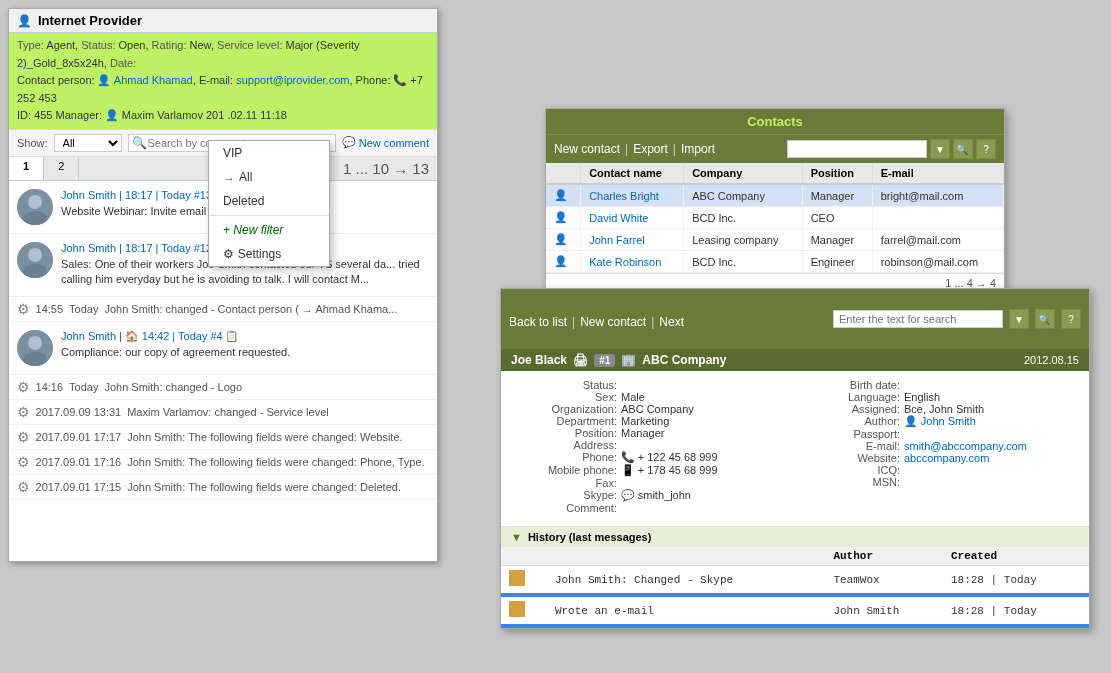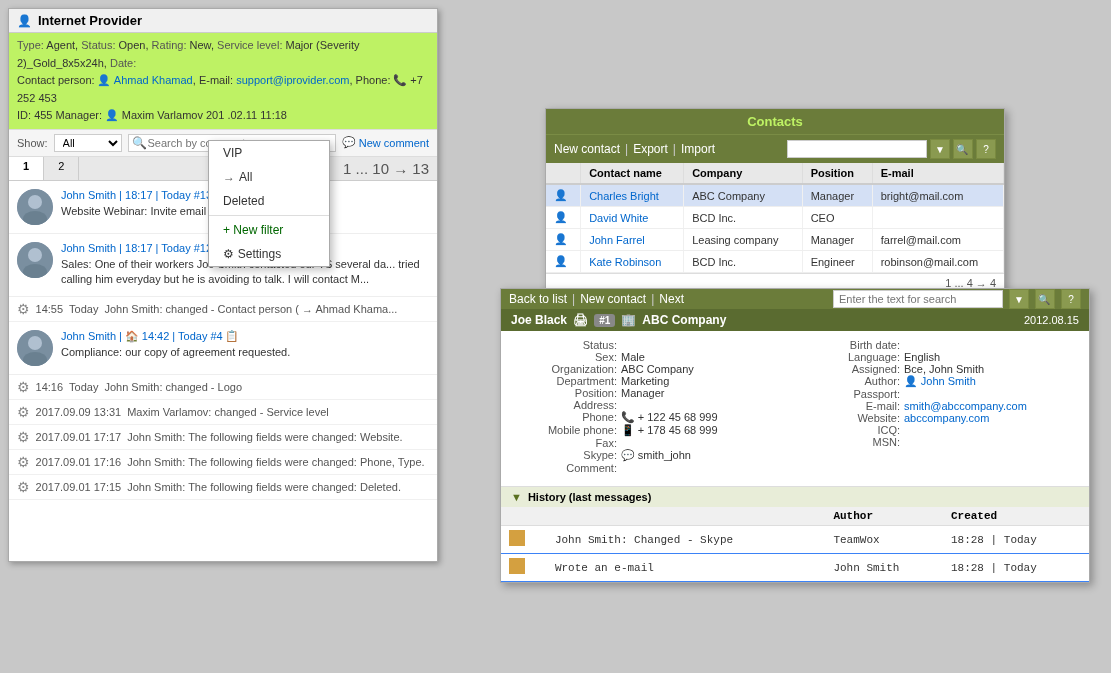--- a/index.html
+++ b/index.html
@@ -213,20 +213,21 @@
     .dropdown-divider {
       border-top: 1px solid #ddd;
       margin: 2px 0;
     }
 
     .dropdown-item.new-filter {
       color: #006600;
       display: flex;
       align-items: center;
       gap: 4px;
+      font-style: italic;
     }
 
     .dropdown-item.settings-item {
       display: flex;
       align-items: center;
       gap: 4px;
       color: #333;
     }
 
     
@@ -337,23 +338,23 @@
       left: 500px;
       width: 590px;
       background: #fff;
       border: 1px solid #aaa;
       box-shadow: 3px 3px 8px rgba(0,0,0,0.3);
       z-index: 60;
     }
 
     .detail-toolbar {
       background: #6b7c3a;
-      padding: 0 8px;
-      display: flex;
-      align-items: center;
+      padding: 20px 8px;
+      display: flex;
+      align-items: flex-end;
       gap: 0;
     }
 
     .detail-toolbar a {
       color: #fff;
       text-decoration: none;
       font-size: 12px;
     }
 
     .detail-toolbar .sep { color: #ccc; margin: 0 5px; }
@@ -442,21 +443,21 @@
       background: #f0f0f0;
       padding: 3px 8px;
       font-size: 11px;
       text-align: left;
       border-bottom: 1px solid #ddd;
     }
 
     .history-table td {
       padding: 4px 8px;
       font-size: 11px;
-      border-bottom: 1px solid #3b82f6;
+      border-bottom: 4px solid #3b82f6;
       color: #333;
     }
 
     .history-icon {
       width: 16px;
       height: 16px;
       background: #d4a040;
       display: inline-block;
     }
   </style>

